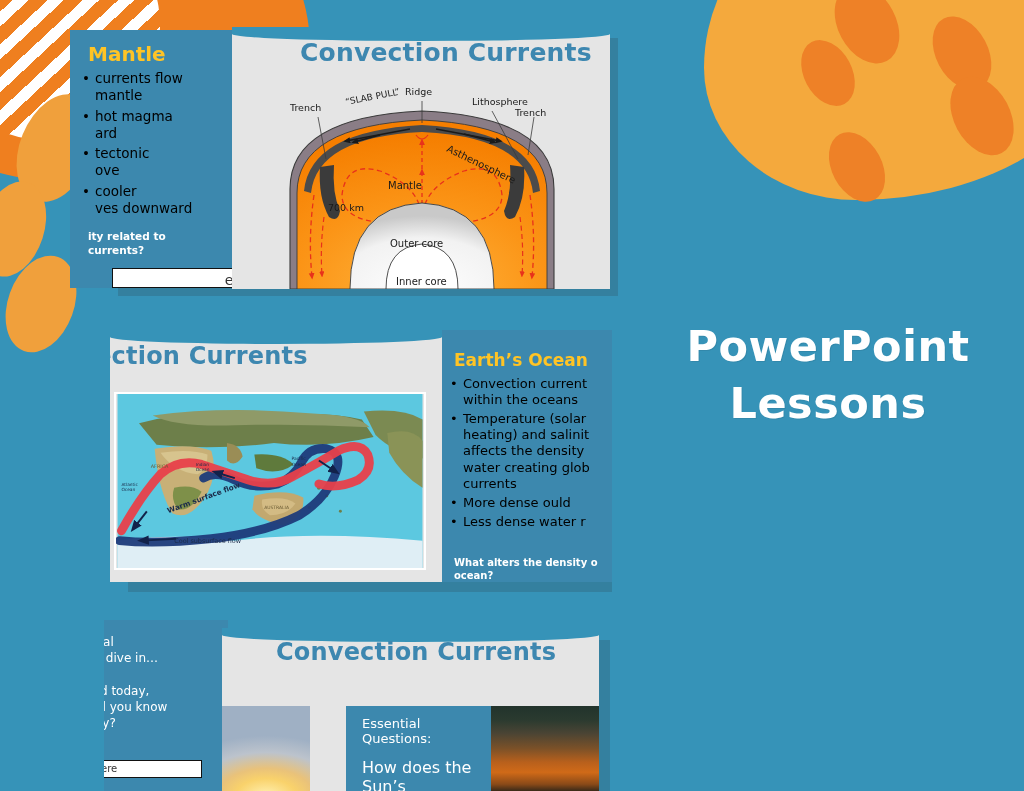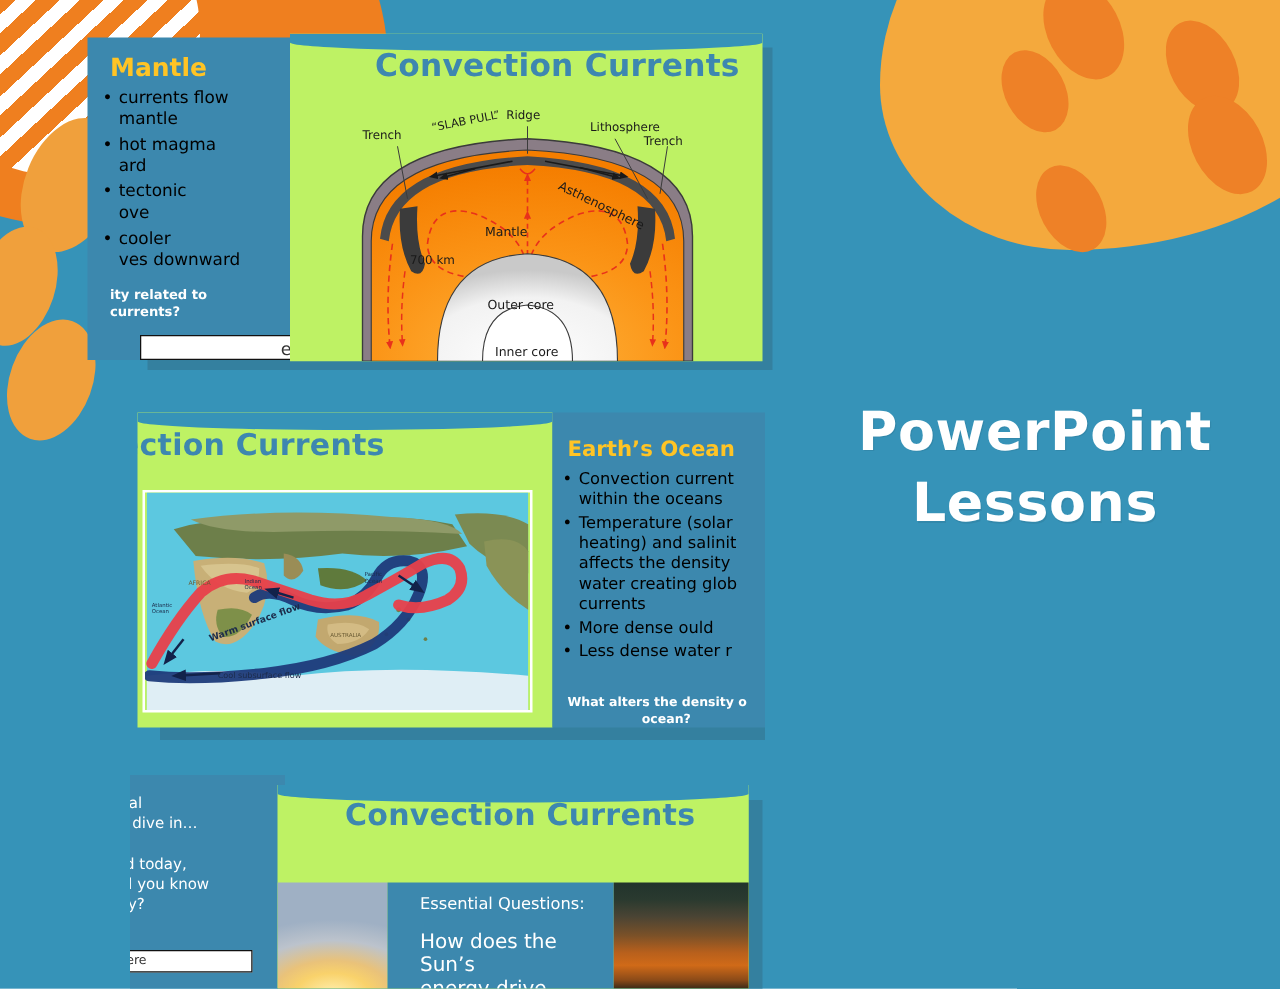--- a/index.html
+++ b/index.html
@@ -54,21 +54,21 @@
   #dot-tr-5 { right: 142px; top: 130px; width: 50px; height: 74px; transform: rotate(-28deg); }
 
   
   .slide-shadow {
     position: absolute;
     background: #34809f;
   }
   .slide {
     position: absolute;
     overflow: hidden;
-    background: #bef264;
+    background: #e5e5e5;
   }
   .banner-wave {
     position: absolute; left: 0; right: 0; top: 0;
     height: 14px;
     background: #3693b8;
     border-bottom-left-radius: 100% 100%;
     border-bottom-right-radius: 100% 100%;
   }
   .slide-title {
     position: absolute;
@@ -142,21 +142,21 @@
   }
   #slide2-panel .panel-heading { position: absolute; left: 12px; top: 20px; font-size: 17px; }
   #slide2-panel .panel-body {
     position: absolute; left: 8px; top: 46px; right: -70px;
     font-size: 13px; line-height: 1.24;
   }
   #slide2-panel .panel-q {
     position: absolute; left: 12px; top: 212px; right: -60px;
     font-size: 10px; line-height: 1.35; text-align: left;
   }
-  #slide2-panel .panel-q .q2 { display: block; text-align: center; padding-right: 60px; }
+  #slide2-panel .panel-q .q2 { display: block; text-align: left; padding-right: 60px; }
 
   
   #slide3-shadow { left: 222px; top: 640px; width: 388px; height: 160px; }
   #slide3-panel {
     position: absolute; left: 104px; top: 620px; width: 124px; height: 171px;
     background: #3c88ae; overflow: hidden;
   }
   #slide3-panel .panel-body {
     position: absolute; left: -24px; top: 14px; right: -4px;
     font-size: 12px; line-height: 1.35; color: #fff; white-space: pre-line;
@@ -173,22 +173,23 @@
     display: flex;
   }
   #photo-sunrise {
     width: 88px;
     background:
       radial-gradient(ellipse 120% 70% at 50% 105%, #fff0b0 0%, #f9d26b 28%, #e9c27a 45%, #bcc3cc 72%, #9fb0c4 100%);
   }
   #eq-block {
     flex: 1;
     background: #3c88ae;
-    padding: 10px 8px 0 26px;
+    padding: 10px 8px 0 16px;
     color: #ffffff;
+    margin-left: 36px;
   }
   #eq-block .eq-title { font-size: 13px; margin-bottom: 12px; }
   #eq-block .eq-text  { font-size: 16px; line-height: 1.2; white-space: pre-line; }
   #photo-sunset {
     width: 108px;
     background:
       linear-gradient(180deg,
         #22332c 0%, #2a3a2f 16%, #4a4434 32%, #7b5128 50%,
         #b8601c 66%, #d06a18 78%, #8a4a18 92%, #3a2a18 100%);
   }

